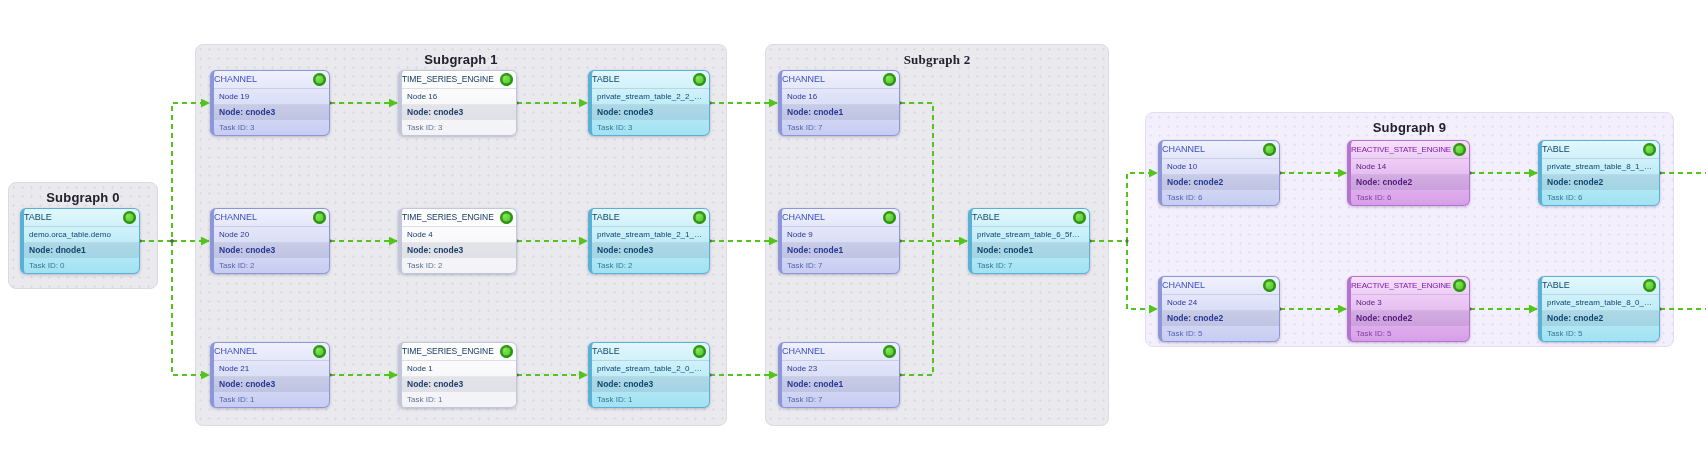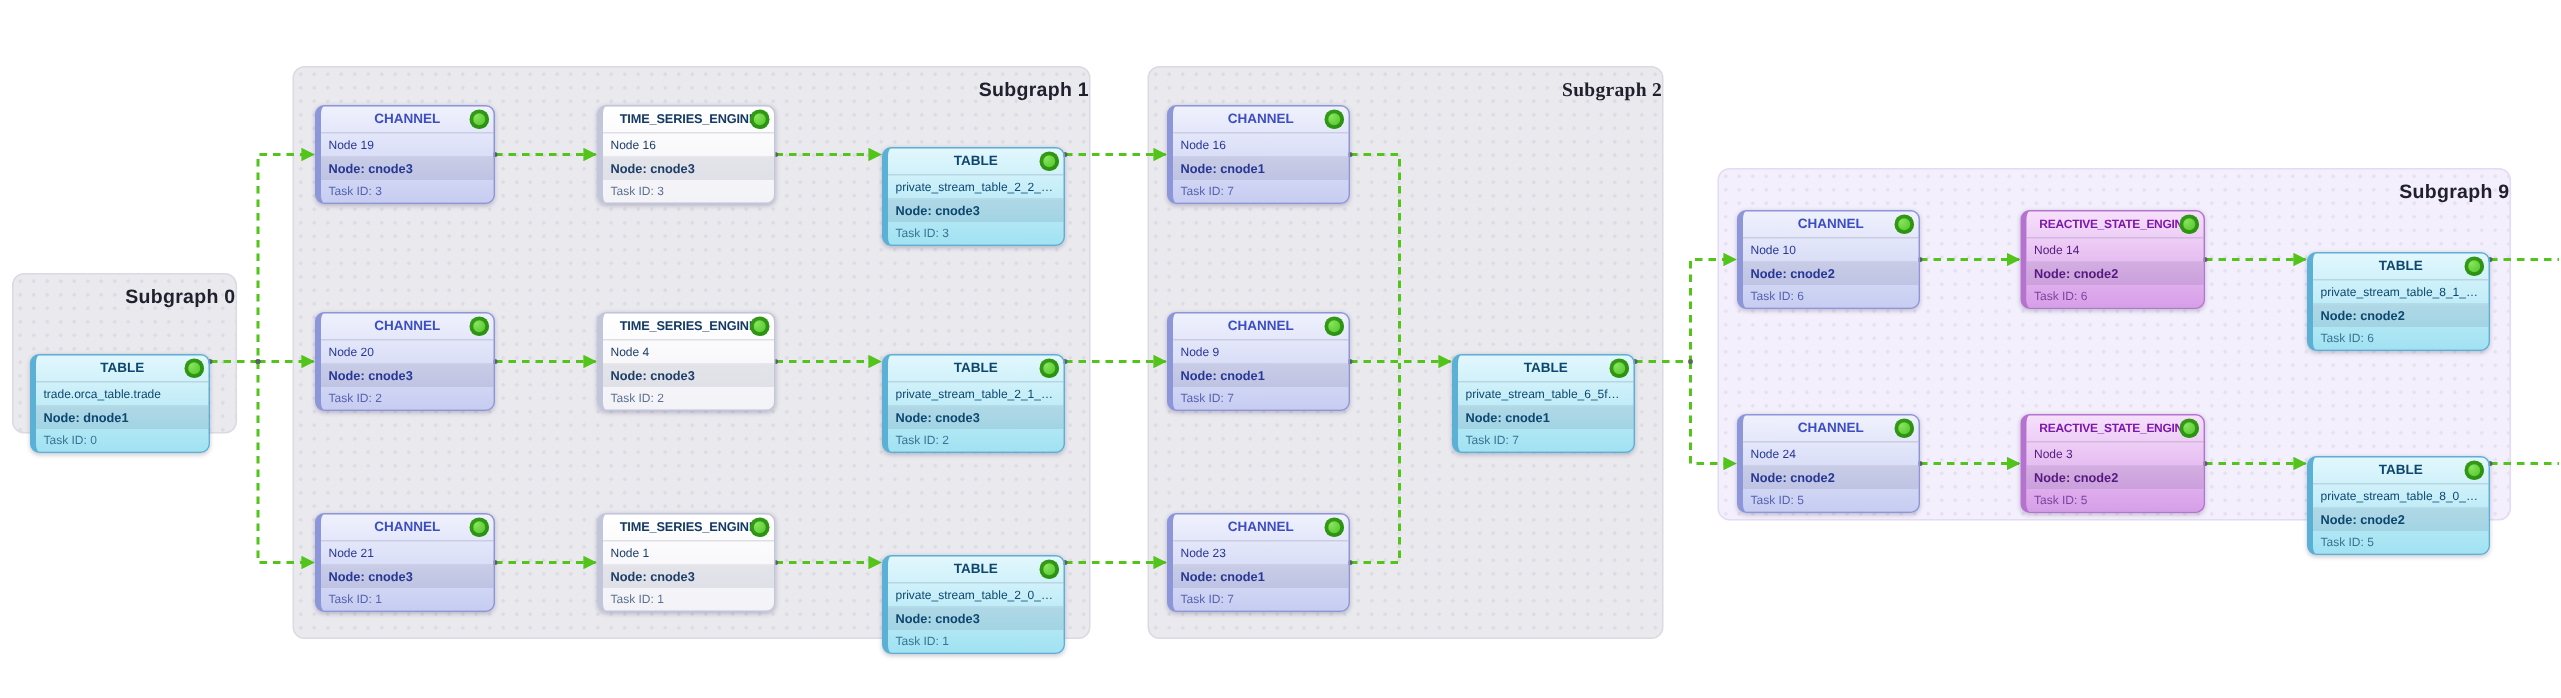--- a/index.html
+++ b/index.html
@@ -3,47 +3,47 @@
 <meta charset="utf-8">
 <style>
   html,body { margin:0; padding:0; background:#ffffff; font-family:"Liberation Sans", sans-serif; }
   #canvas { position:relative; width:1707px; height:465px; background:#ffffff; overflow:hidden; }
 
   .subgraph { position:absolute; border-radius:8px; z-index:1;
     background-image: radial-gradient(circle, rgba(100,100,130,0.10) 1px, transparent 1.2px);
     background-size: 9px 9px; }
   .sg-gray   { background-color:#eae9ee; border:1px solid #dbd9e2; }
   .sg-purple { background-color:#f4effc; border:1px solid #e4daf3; }
-  .subgraph-title { position:absolute; top:7px; left:0; width:100%; text-align:right;
+  .subgraph-title { position:absolute; top:7px; left:0; width:100%; text-align:center;
     font-weight:bold; font-size:13px; color:#21212e; letter-spacing:0.2px; }
 
   #edge-layer { position:absolute; left:0; top:0; z-index:2; }
   .edge { fill:none; stroke:#52c41a; stroke-width:2; stroke-dasharray:5 4; }
   .port { fill:#5a5a66; opacity:0.85; }
 
   .node { position:absolute; z-index:3; border-radius:6px; border:1px solid;
     border-left:4px solid #4db31e; box-sizing:border-box; overflow:hidden;
     box-shadow:0 1px 3px rgba(40,40,80,0.25); }
-  .node-header { position:relative; height:17px; line-height:17px; text-align:center;
-    font-weight:bold; font-size:9px; border-bottom:1px solid rgba(20,20,60,0.12);
+  .node-header { position:relative; height:17px; line-height:17px; text-align:left;
+    font-weight:normal; font-size:9px; border-bottom:1px solid rgba(20,20,60,0.12);
     white-space:nowrap; }
   .badge { position:absolute; top:2px; right:3px; width:13px; height:13px; border-radius:50%;
     background: radial-gradient(circle at 35% 35%, #86e65a, #3db41a);
     box-shadow: inset 0 0 0 2.5px rgba(31,130,8,0.75); }
   .node-row { height:15px; line-height:15px; padding:0 5px; font-size:8.5px;
     white-space:nowrap; overflow:hidden; text-overflow:ellipsis; }
   .row-name { font-size:8px; border-bottom:1px solid rgba(20,20,60,0.07); }
   .row-node { font-weight:bold; background:rgba(20,20,70,0.09); }
   .row-task { opacity:0.72; font-size:8px; }
 
   .node.channel { background:linear-gradient(180deg,#eff1fd 0%,#c7cdf1 100%); border-color:#8d96d8; color:#273795; }
   .node.channel .node-header { color:#3c4cc2; }
   .node.tse { background:linear-gradient(180deg,#ffffff 0%,#f2f2f7 100%); border-color:#c2c6da; color:#1d3e66; }
   .node.tse .node-header { color:#153a63; font-size:8.5px; letter-spacing:-0.1px; }
-  .node.table { background:linear-gradient(180deg,#e2f7fd 0%,#a1e2f2 100%); border-color:#5bb0d5; color:#0d476e;margin-top:28px; }
+  .node.table { background:linear-gradient(180deg,#e2f7fd 0%,#a1e2f2 100%); border-color:#5bb0d5; color:#0d476e; }
   .node.table .node-header { color:#0d476e; }
   .node.rse { background:linear-gradient(180deg,#f6e0fb 0%,#d79ee8 100%); border-color:#b672cf; color:#551a7d; }
   .node.rse .node-header { color:#7d18ad; font-size:8px; letter-spacing:-0.2px; }
 </style>
 </head>
 <body>
 
 <div id="canvas">
   <svg id="edge-layer" width="1707" height="465">
     <defs>
@@ -108,21 +108,21 @@
     <div class="subgraph-title">Subgraph 2</div>
   </div>
     <div class="subgraph sg-purple" style="left: 1145px; top: 112px; width: 527px; height: 233px;">
     <div class="subgraph-title">Subgraph 9</div>
   </div>
     <div class="node table" style="left: 20px; top: 208px; width: 120px; height: 66px;">
     <div class="node-header">
       <span class="node-title">TABLE</span>
     </div>
     <span class="badge"></span>
-    <div class="node-row row-name">trade.orca_table.trade</div>
+    <div class="node-row row-name">demo.orca_table.demo</div>
     <div class="node-row row-node">Node: dnode1</div>
     <div class="node-row row-task">Task ID: 0</div>
   </div>
     <div class="node channel" style="left: 210px; top: 70px; width: 120px; height: 66px;">
     <div class="node-header">
       <span class="node-title">CHANNEL</span>
     </div>
     <span class="badge"></span>
     <div class="node-row row-name">Node 19</div>
     <div class="node-row row-node">Node: cnode3</div>

